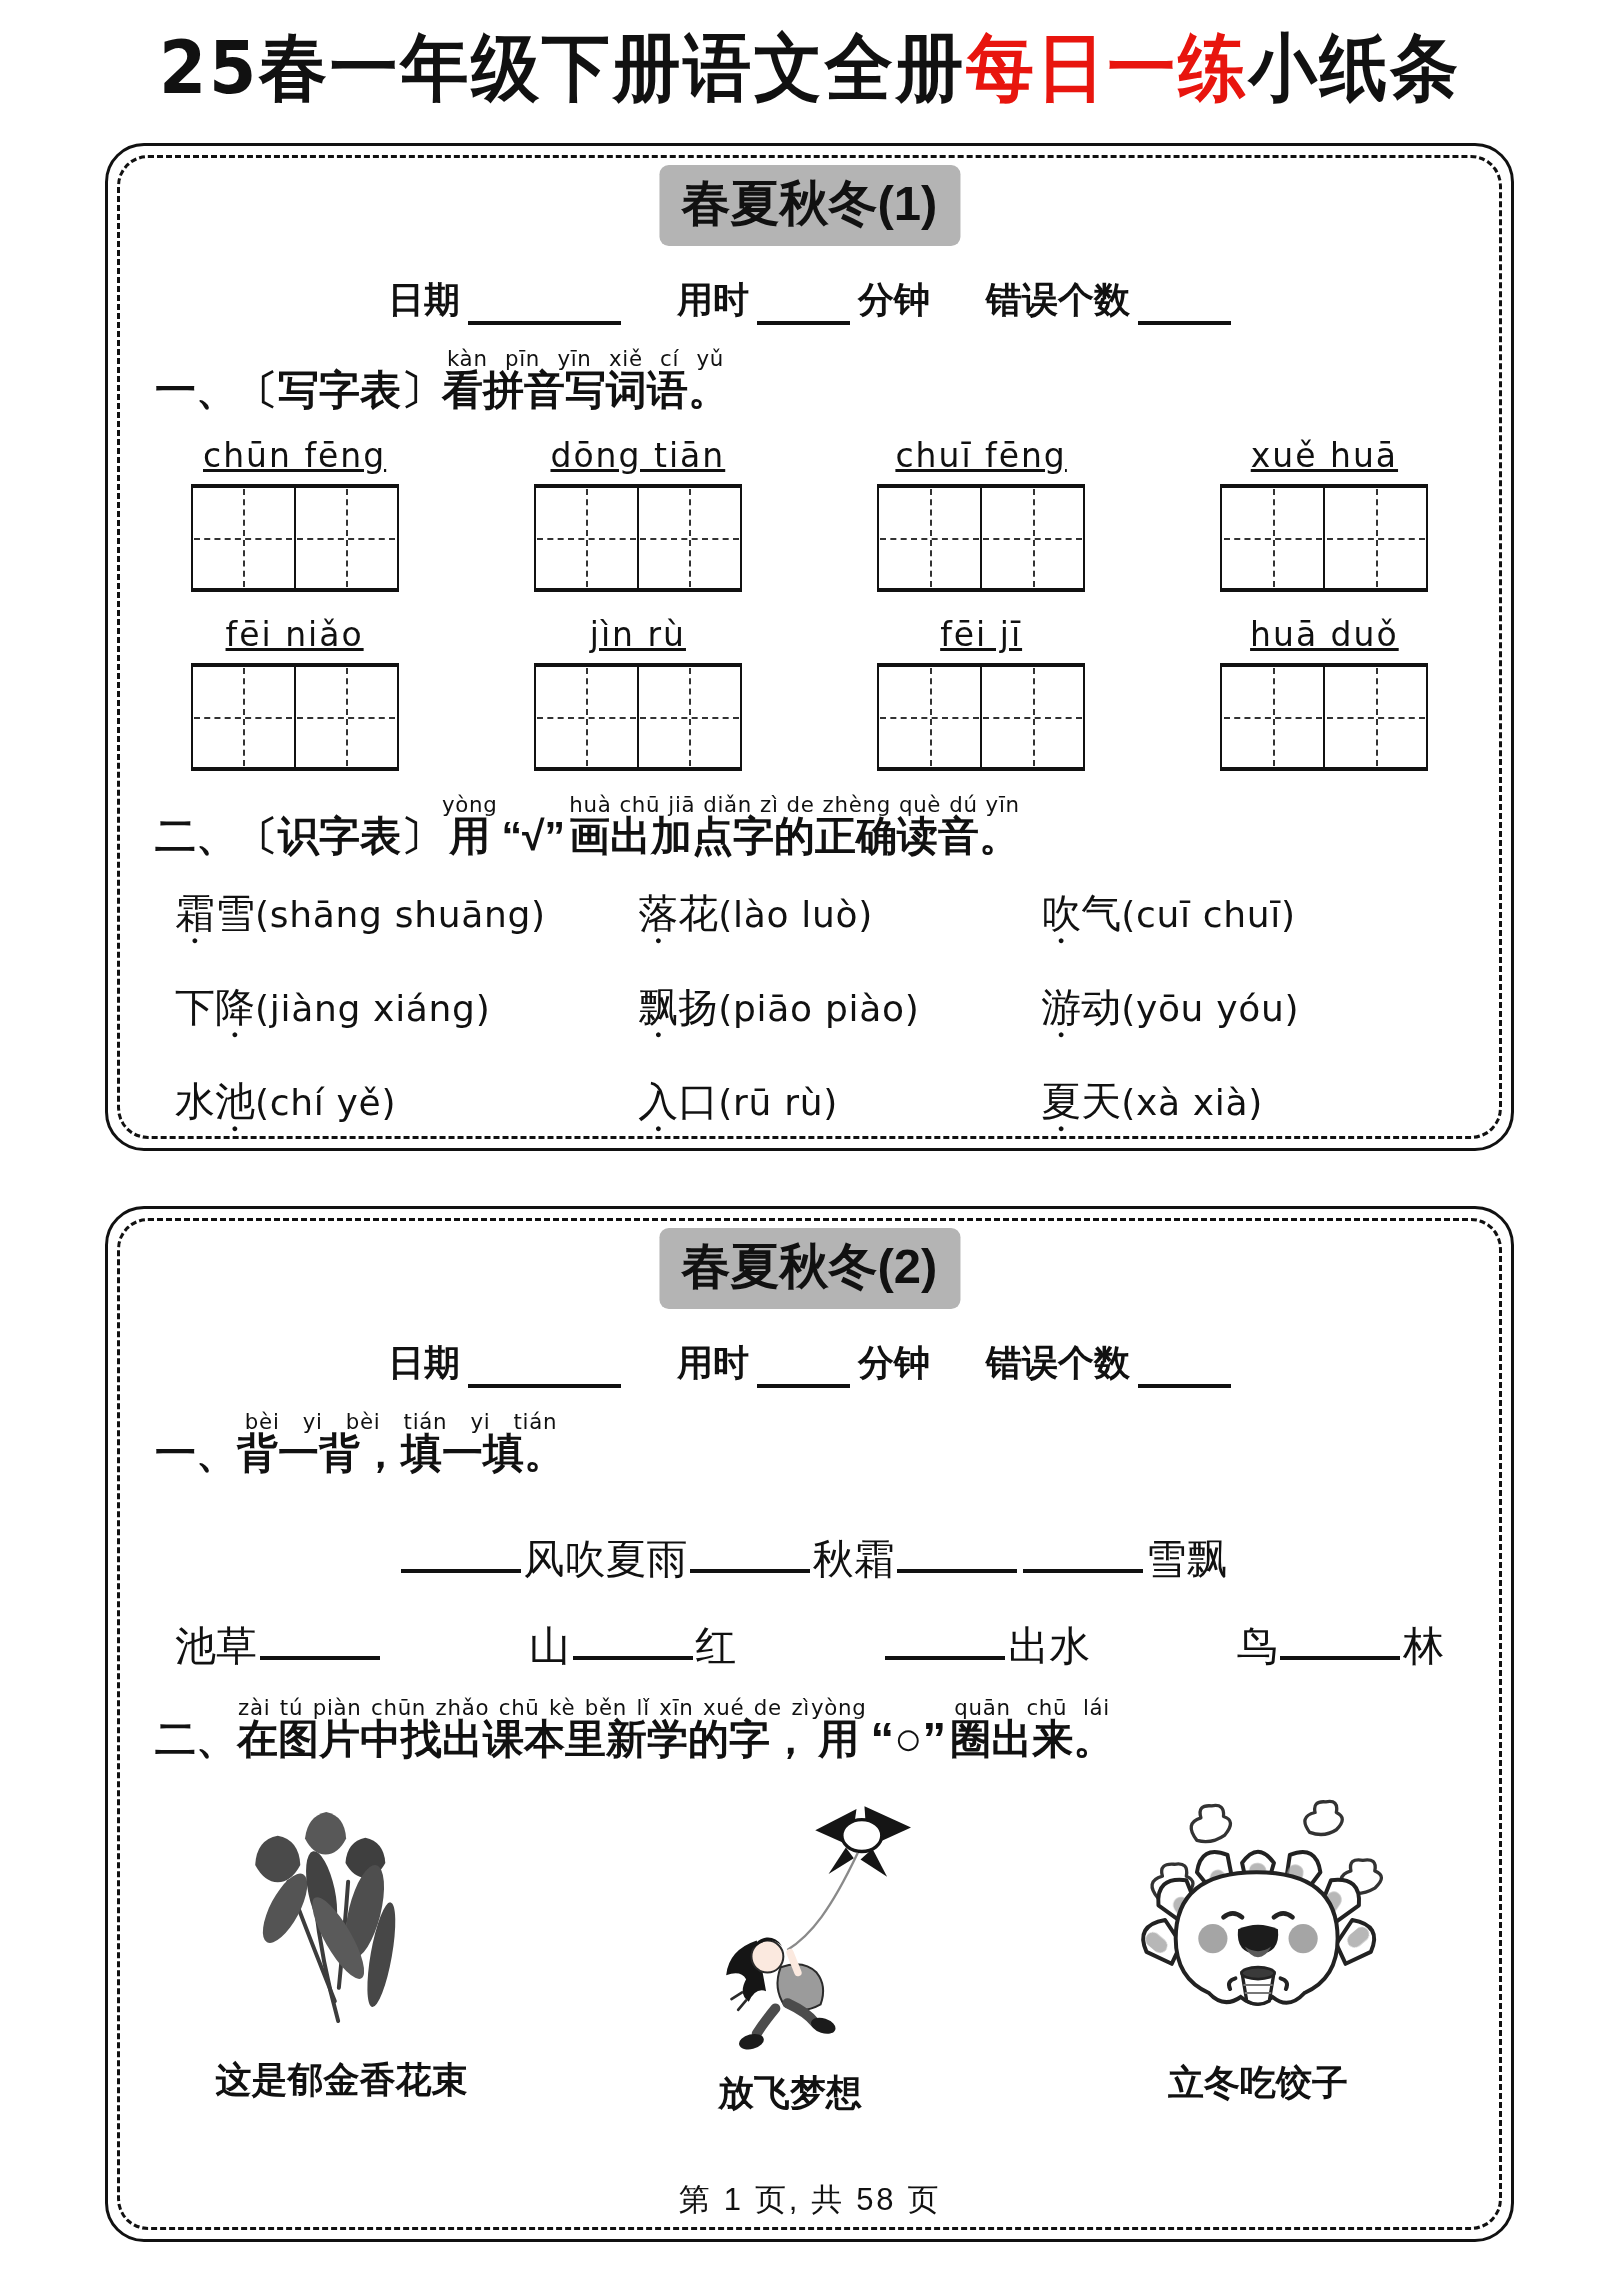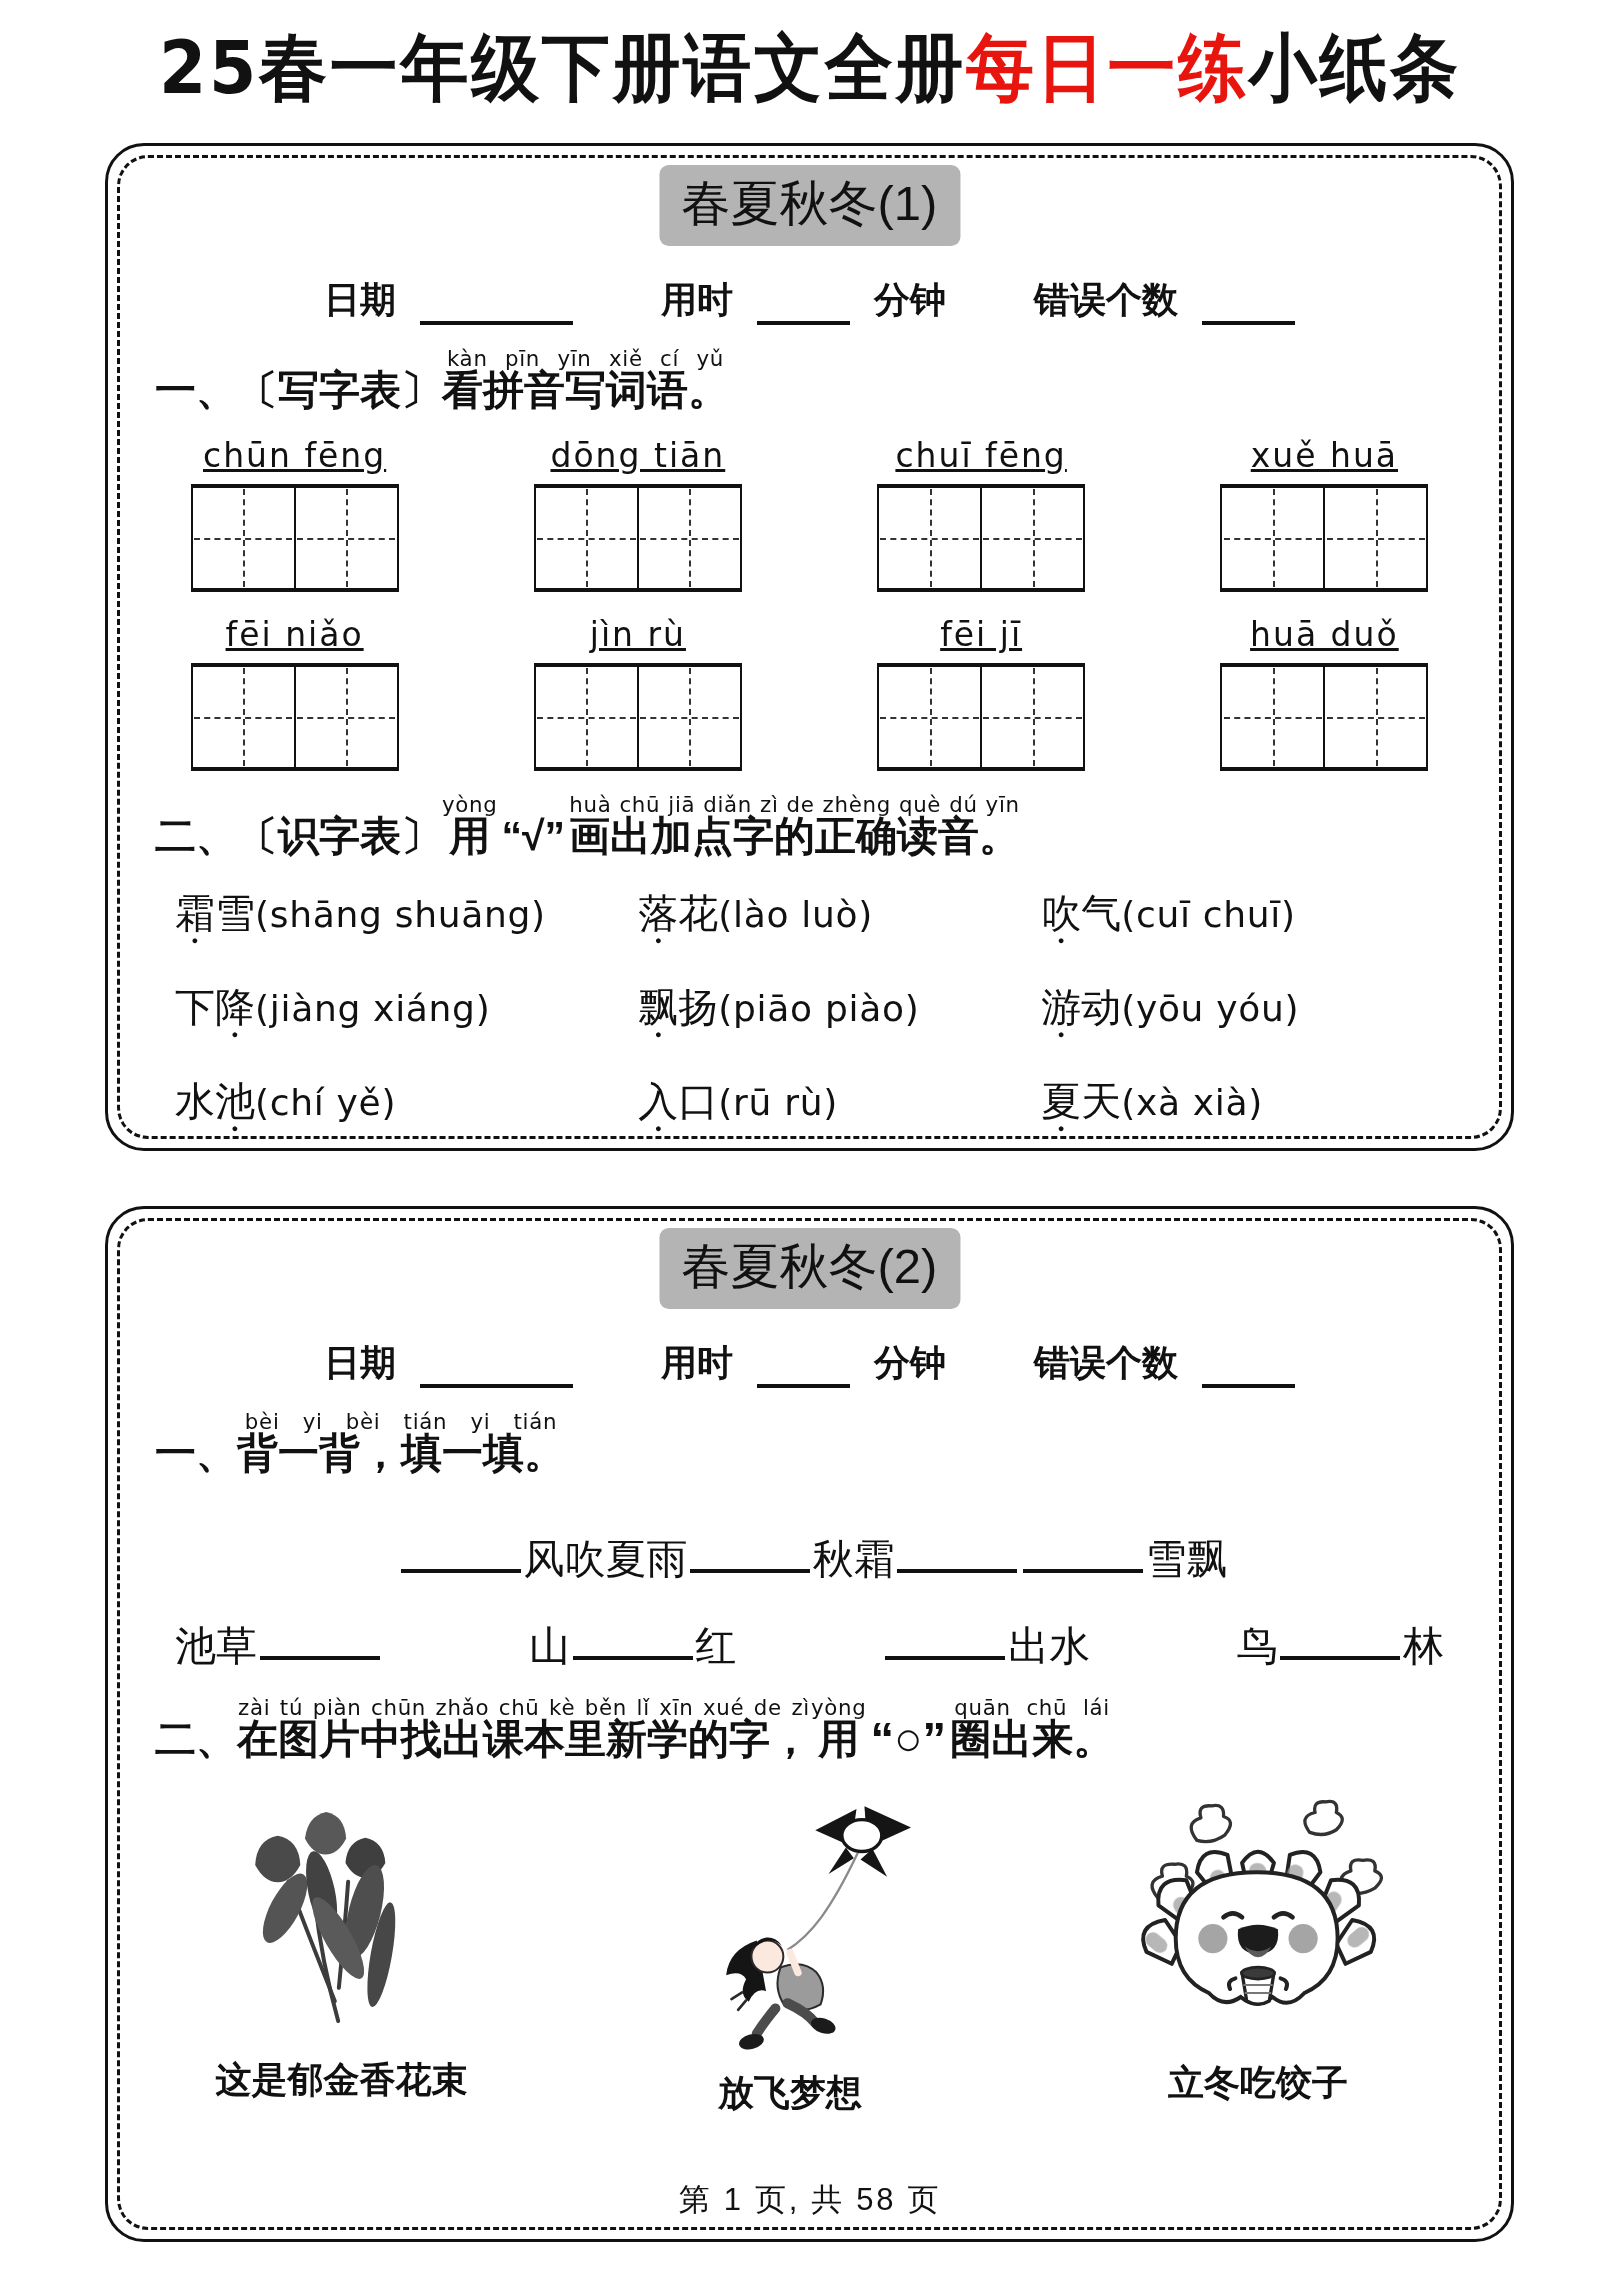--- a/index.html
+++ b/index.html
@@ -21,27 +21,27 @@
     border:3.3px solid #111;border-radius:39px;box-sizing:border-box;
   }
   .card-inner-border{
     position:absolute;inset:9.3px;border:3.3px dashed #111;border-radius:31px;
     pointer-events:none;z-index:0;
   }
   #card1{top:143px;height:1008px;}
   #card2{top:1206px;height:1036px;}
   .badge{
     position:absolute;top:18.6px;left:50%;transform:translateX(-50%);
-    background:#b4b4b4;color:#111;font-size:49px;font-weight:400;
+    background:#b4b4b4;color:#111;font-size:49px;font-weight:700;
     padding:6.6px 22.6px 9.3px;border-radius:9.3px;z-index:2;white-space:nowrap;
   }
   .card-content{position:relative;z-index:1;padding:0 47px;}
   
   .meta-row{
-    display:flex;justify-content:center;align-items:flex-end;gap:24px;
+    display:flex;justify-content:center;align-items:flex-end;gap:8px;
     margin-top:130px;font-size:36px;font-weight:700;
   }
   .meta-row .gap{width:40px;}
   .blank{
     display:inline-block;height:0.15em;border-bottom:4px solid #111;
     vertical-align:baseline;
   }
   .blank.w-lg{width:153px;}
   .blank.w-sm{width:93px;}
   

